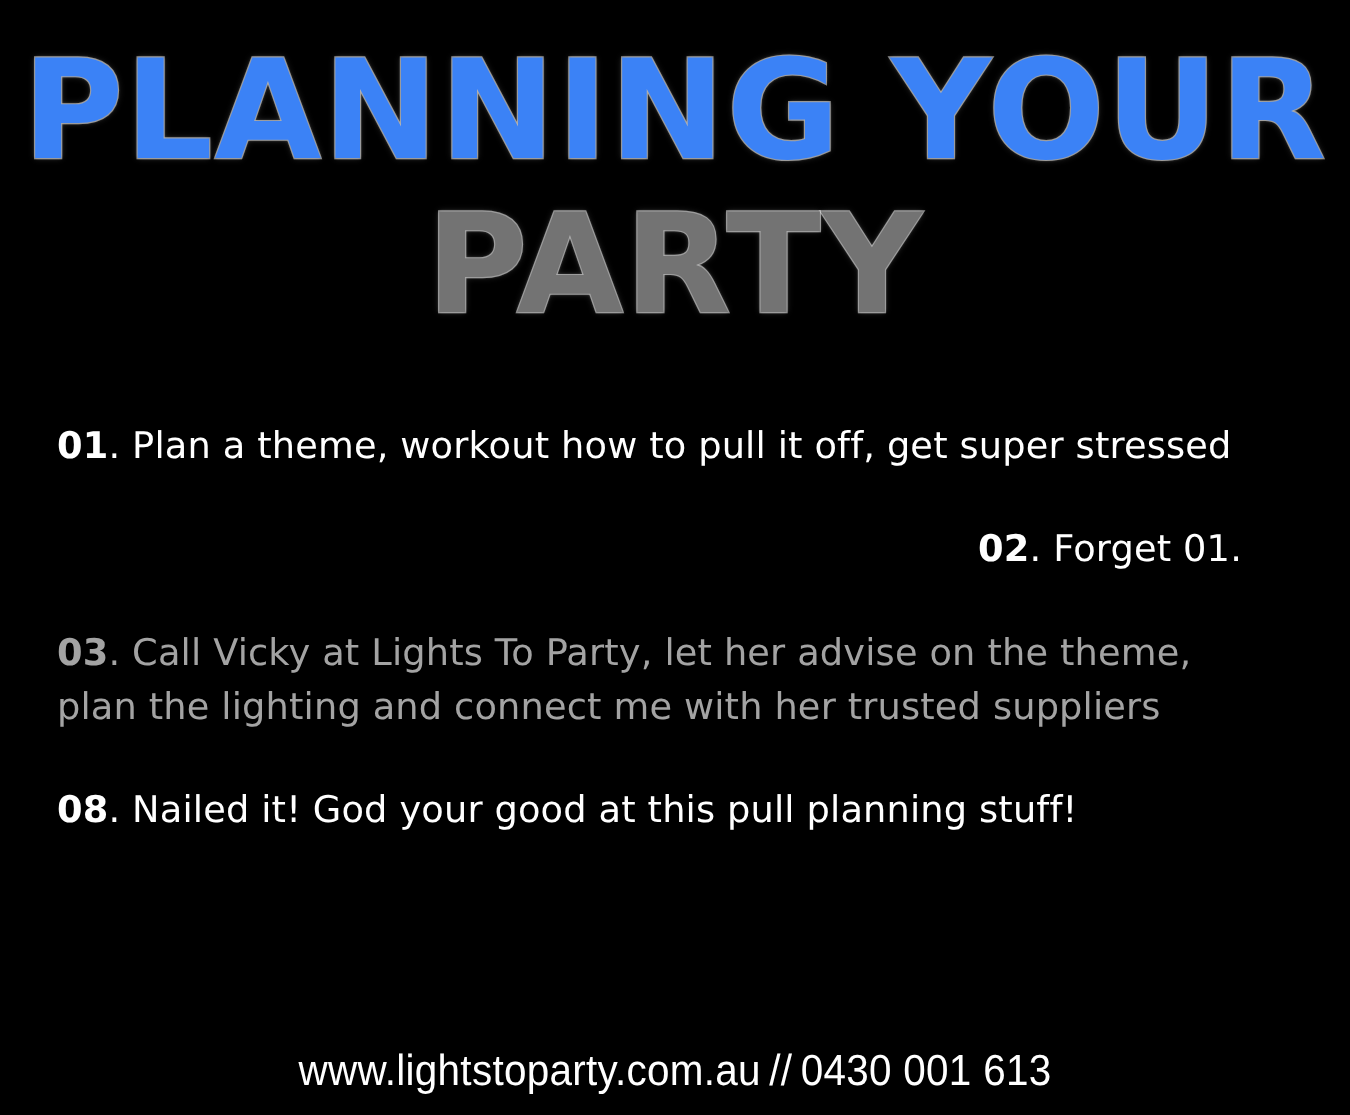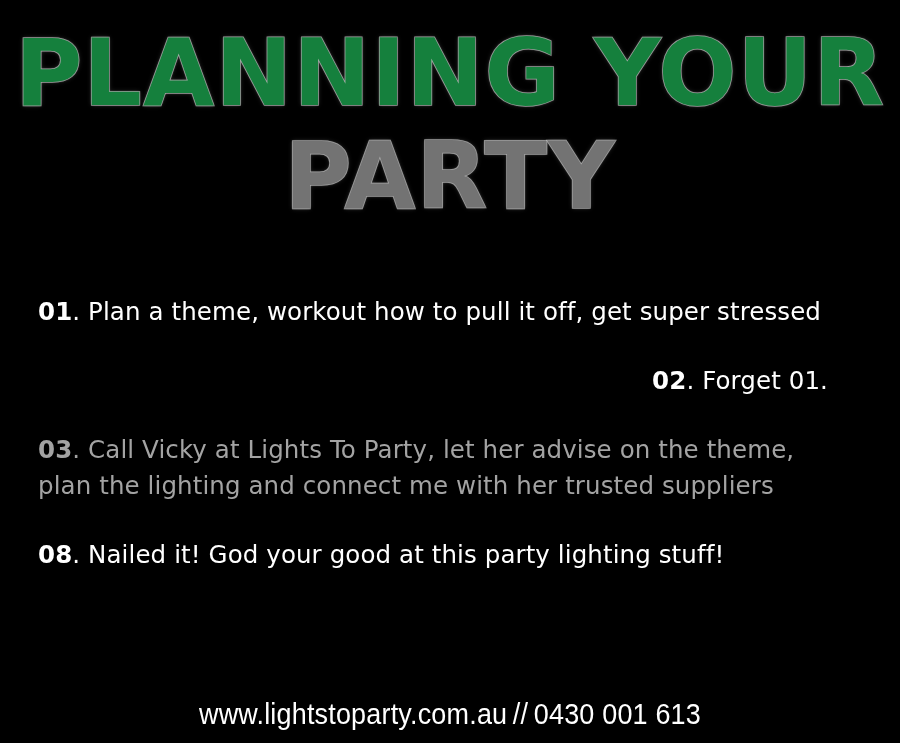--- a/index.html
+++ b/index.html
@@ -40,21 +40,21 @@
     -webkit-text-stroke: 1.5px rgba(235,235,235,0.55);
     paint-order: stroke fill;
     text-shadow:
       0 0 2px rgba(255,255,255,0.45),
       0 0 5px rgba(255,255,255,0.18);
   }
 
   
   .list-block {
     position: absolute;
-    top: 294px;
+    top: 279px;
     left: 38px;
     width: 820px;
   }
   .list-item {
     color: #ffffff;
     font-family: "DejaVu Sans", sans-serif;
     font-weight: 400;
     font-size: 24.5px;
     line-height: 36px;
     letter-spacing: 0.1px;
@@ -97,40 +97,40 @@
   .footer .sep {
     padding: 0 6px;
   }
 </style>
 </head>
 <body>
 
 <div id="poster" style="background: rgb(0, 0, 0);">
 
   <div class="title-block">
-    <span class="title-line" style="color: #15803d;">PLANNING YOUR</span>
+    <span class="title-line" style="color: #3b82f6;">PLANNING YOUR</span>
     <span class="title-line" style="color: #737373;">PARTY</span>
   </div>
 
   <div class="list-block">
 
     <p class="list-item li-01" style="color: rgb(255, 255, 255);">
       <span class="item-num">01</span><span class="item-dot">.</span><span class="item-text"> Plan a theme, workout how to pull it off, get super stressed</span>
     </p>
 
     <p class="list-item li-02" style="color: rgb(255, 255, 255);">
       <span class="item-num">02</span><span class="item-dot">.</span><span class="item-text"> Forget 01.</span>
     </p>
 
     <p class="list-item li-03" style="color: #a3a3a3;">
       <span class="item-num">03</span><span class="item-dot">.</span><span class="item-text"> Call Vicky at Lights To Party, let her advise on the theme, plan the lighting and connect me with her trusted suppliers</span>
     </p>
 
     <p class="list-item li-04" style="color: rgb(255, 255, 255);">
-      <span class="item-num">08</span><span class="item-dot">.</span><span class="item-text"> Nailed it! God your good at this party lighting stuff!</span>
+      <span class="item-num">08</span><span class="item-dot">.</span><span class="item-text"> Nailed it! God your good at this pull planning stuff!</span>
     </p>
 
   </div>
 
   <div class="footer" style="color: rgb(255, 255, 255);">
     <span>www.lightstoparty.com.au</span><span class="sep">//</span><span>0430 001 613</span>
   </div>
 
 </div>
 

